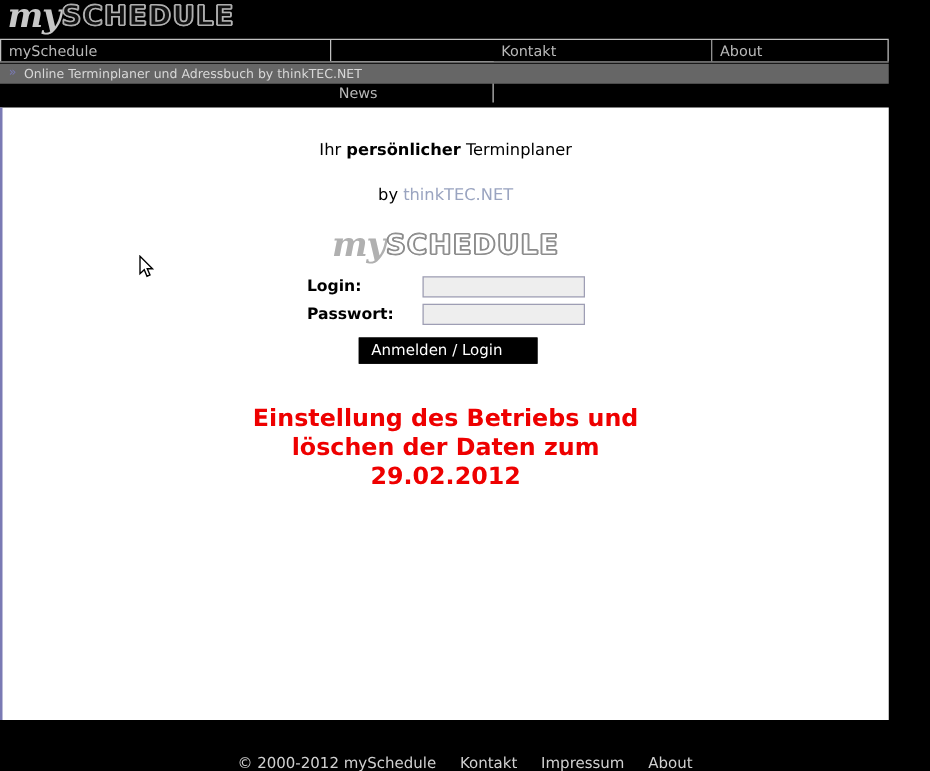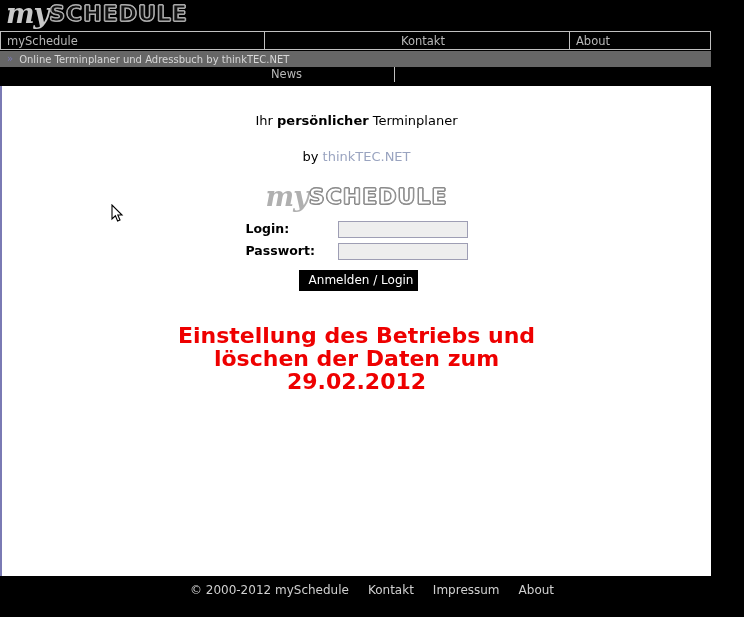--- a/index.html
+++ b/index.html
@@ -210,43 +210,43 @@
     margin-top: 9px;
     text-align: center;
     padding-left: 4px;
   }
   .submit-btn {
     background: #000000;
     color: #ffffff;
     border: 1px solid #000000;
     font-family: "DejaVu Sans", "Liberation Sans", sans-serif;
     font-size: 12px;
-    padding: 2px 4px 3px 9px;
+    padding: 2px 27px 3px 9px;
     cursor: pointer;
   }
 
   
   .notice {
     margin-top: 33px;
     color: #ee0000;
     font-weight: bold;
-    font-size: 22px;
+    font-size: 19px;
     line-height: 23px;
   }
 
   
   .footer {
     position: absolute;
     left: 0;
     top: 576px;
     width: 744px;
     height: 41px;
     background: #000000;
     display: flex;
-    align-items: flex-start;
+    align-items: flex-end;
     justify-content: center;
     padding-top: 7px;
     box-sizing: border-box;
   }
   .footer-copy {
     color: #d0d0d0;
     font-size: 12px;
     margin-right: 19px;
     white-space: nowrap;
   }

